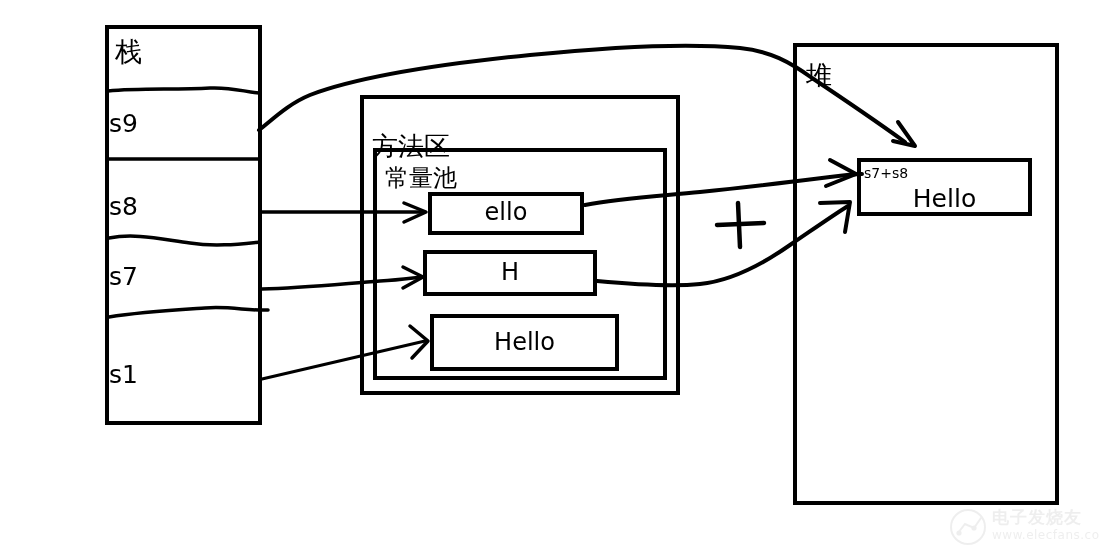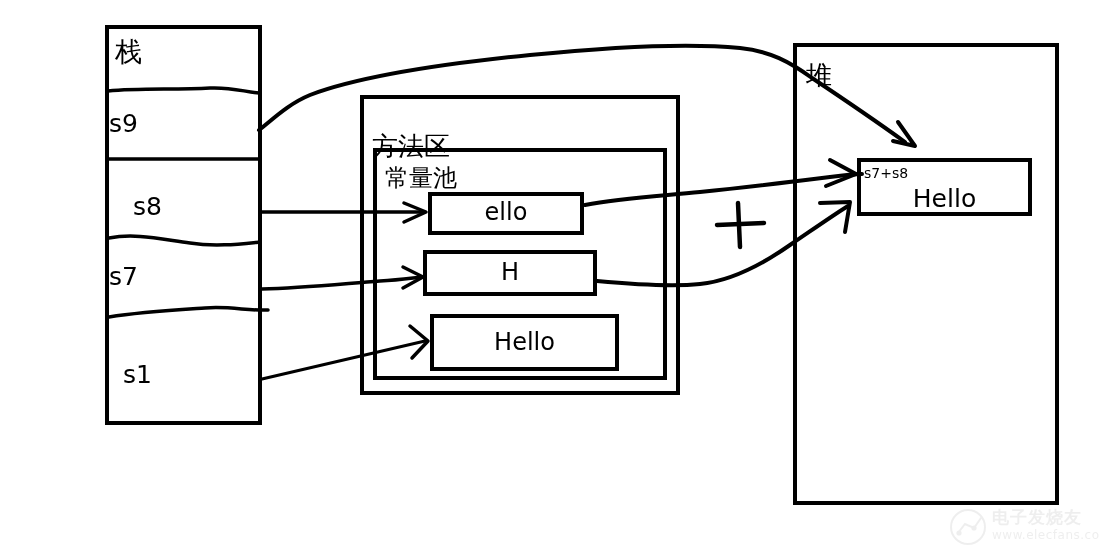--- a/index.html
+++ b/index.html
@@ -35,23 +35,23 @@
     left: 115px;
     top: 38px;
     font-size: 27px;
   }
   .frame-label {
     font-size: 25px;
     text-align: left;
     width: 150px;
   }
   .frame-s9 { left: 109px; top: 111px; }
-  .frame-s8 { left: 109px; top: 194px; padding-left: 24px; }
+  .frame-s8 { left: 109px; top: 194px; }
   .frame-s7 { left: 109px; top: 264px; }
-  .frame-s1 { left: 123px; top: 362px; }
+  .frame-s1 { left: 109px; top: 362px; }
 
   .method-title {
     left: 372px;
     top: 104px;
     font-size: 26px;
     margin-top: 29px;
   }
   .pool-title {
     left: 385px;
     top: 158px;

